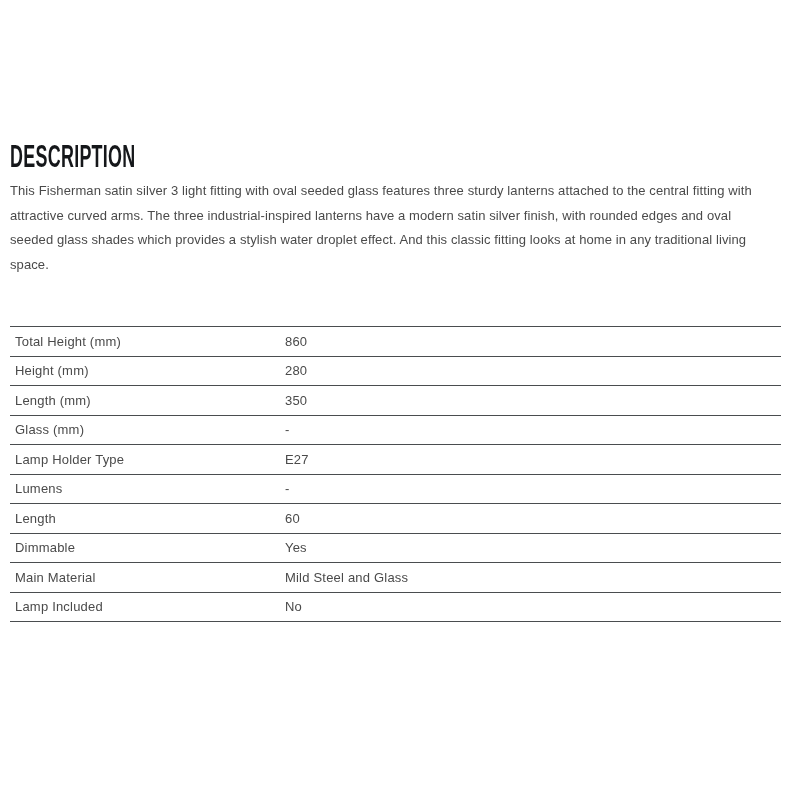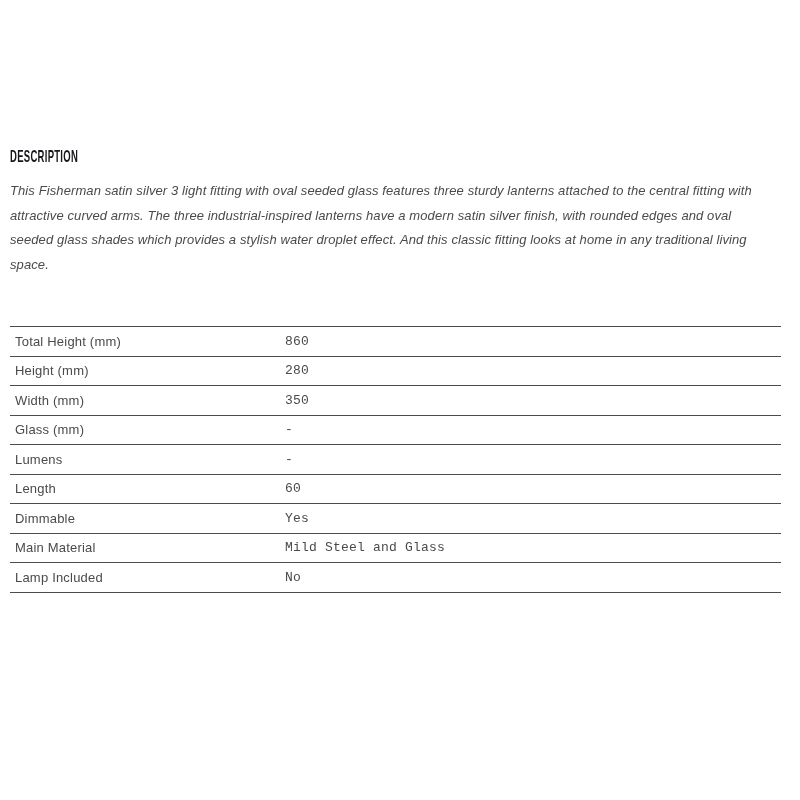--- a/index.html
+++ b/index.html
@@ -14,41 +14,40 @@
   .page {
     box-sizing: border-box;
     width: 800px;
     height: 800px;
     padding: 147px 10px 0 10px;
   }
   .section-heading {
     margin: 0;
     height: 19px;
     line-height: 19px;
-    font-size: 17px;
+    font-size: 32px;
     font-weight: 700;
     color: #15171a;
     white-space: nowrap;
   }
   .section-heading .squeeze {
     display: inline-block;
     transform: scaleX(0.56);
     transform-origin: 0 50%;
     letter-spacing: 0.5px;
   }
   .description-paragraph {
     margin-top: 13px;
     font-size: 13px;
     letter-spacing: 0.1px;
     line-height: 24.5px;
     color: #4a4a4a;
   }
   .description-paragraph .line {
     white-space: nowrap;
-    font-style: italic;
   }
   .specifications-section {
     margin-top: 49px;
   }
   .spec-table {
     margin-top: 4px;
     width: 771px;
     border-collapse: collapse;
   }
   .spec-table td {
@@ -62,21 +61,20 @@
   }
   .spec-table tr:last-child td {
     border-bottom: 1px solid #4a4d4f;
   }
   .spec-table td.spec-label {
     width: 270px;
     padding-left: 5px;
   }
   .spec-table td.spec-value {
     padding-left: 0;
-    font-family: Liberation Mono, monospace;
   }
 </style>
 </head>
 <body>
 
 <main class="page">
 
   <section class="description-section">
     <h2 class="section-heading"><span class="squeeze">DESCRIPTION</span></h2>
     <div class="description-paragraph">
@@ -92,26 +90,30 @@
       <tbody>
         <tr>
           <td class="spec-label">Total Height (mm)</td>
           <td class="spec-value">860</td>
         </tr>
         <tr>
           <td class="spec-label">Height (mm)</td>
           <td class="spec-value">280</td>
         </tr>
         <tr>
-          <td class="spec-label">Width (mm)</td>
+          <td class="spec-label">Length (mm)</td>
           <td class="spec-value">350</td>
         </tr>
         <tr>
           <td class="spec-label">Glass (mm)</td>
           <td class="spec-value">-</td>
+        </tr>
+        <tr>
+          <td class="spec-label">Lamp Holder Type</td>
+          <td class="spec-value">E27</td>
         </tr>
         <tr>
           <td class="spec-label">Lumens</td>
           <td class="spec-value">-</td>
         </tr>
         <tr>
           <td class="spec-label">Length</td>
           <td class="spec-value">60</td>
         </tr>
         <tr>

